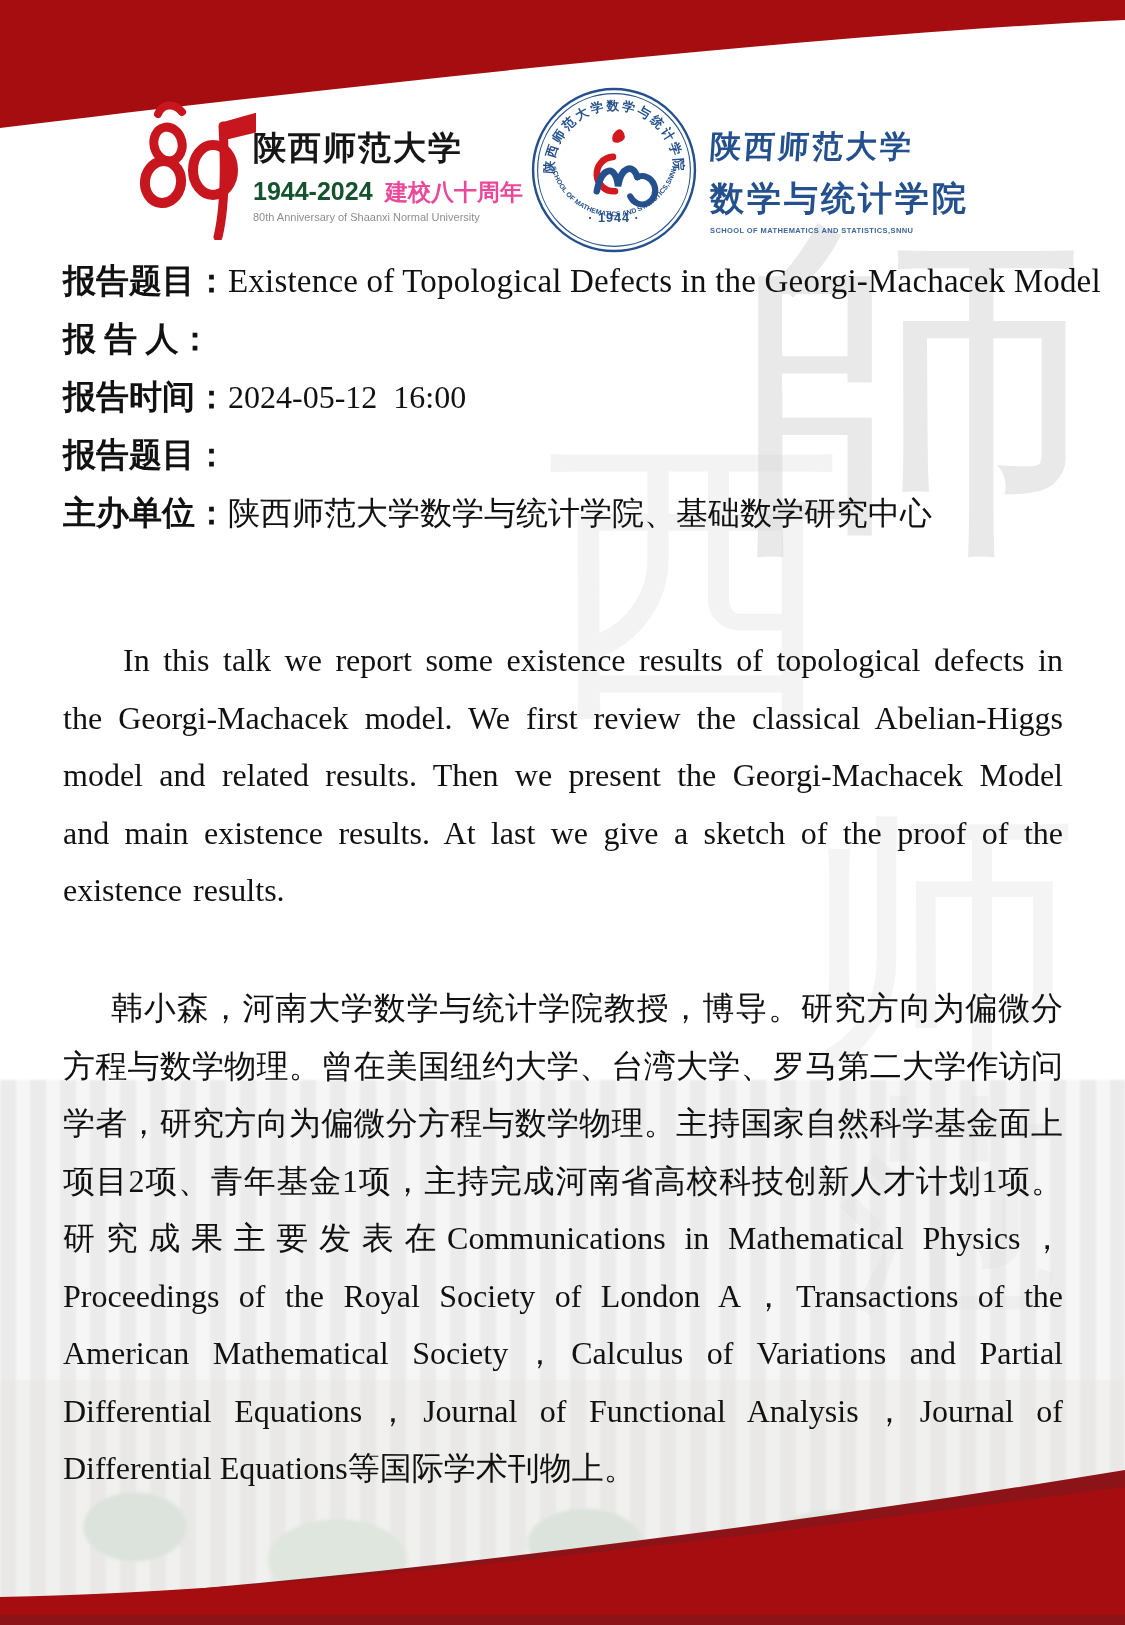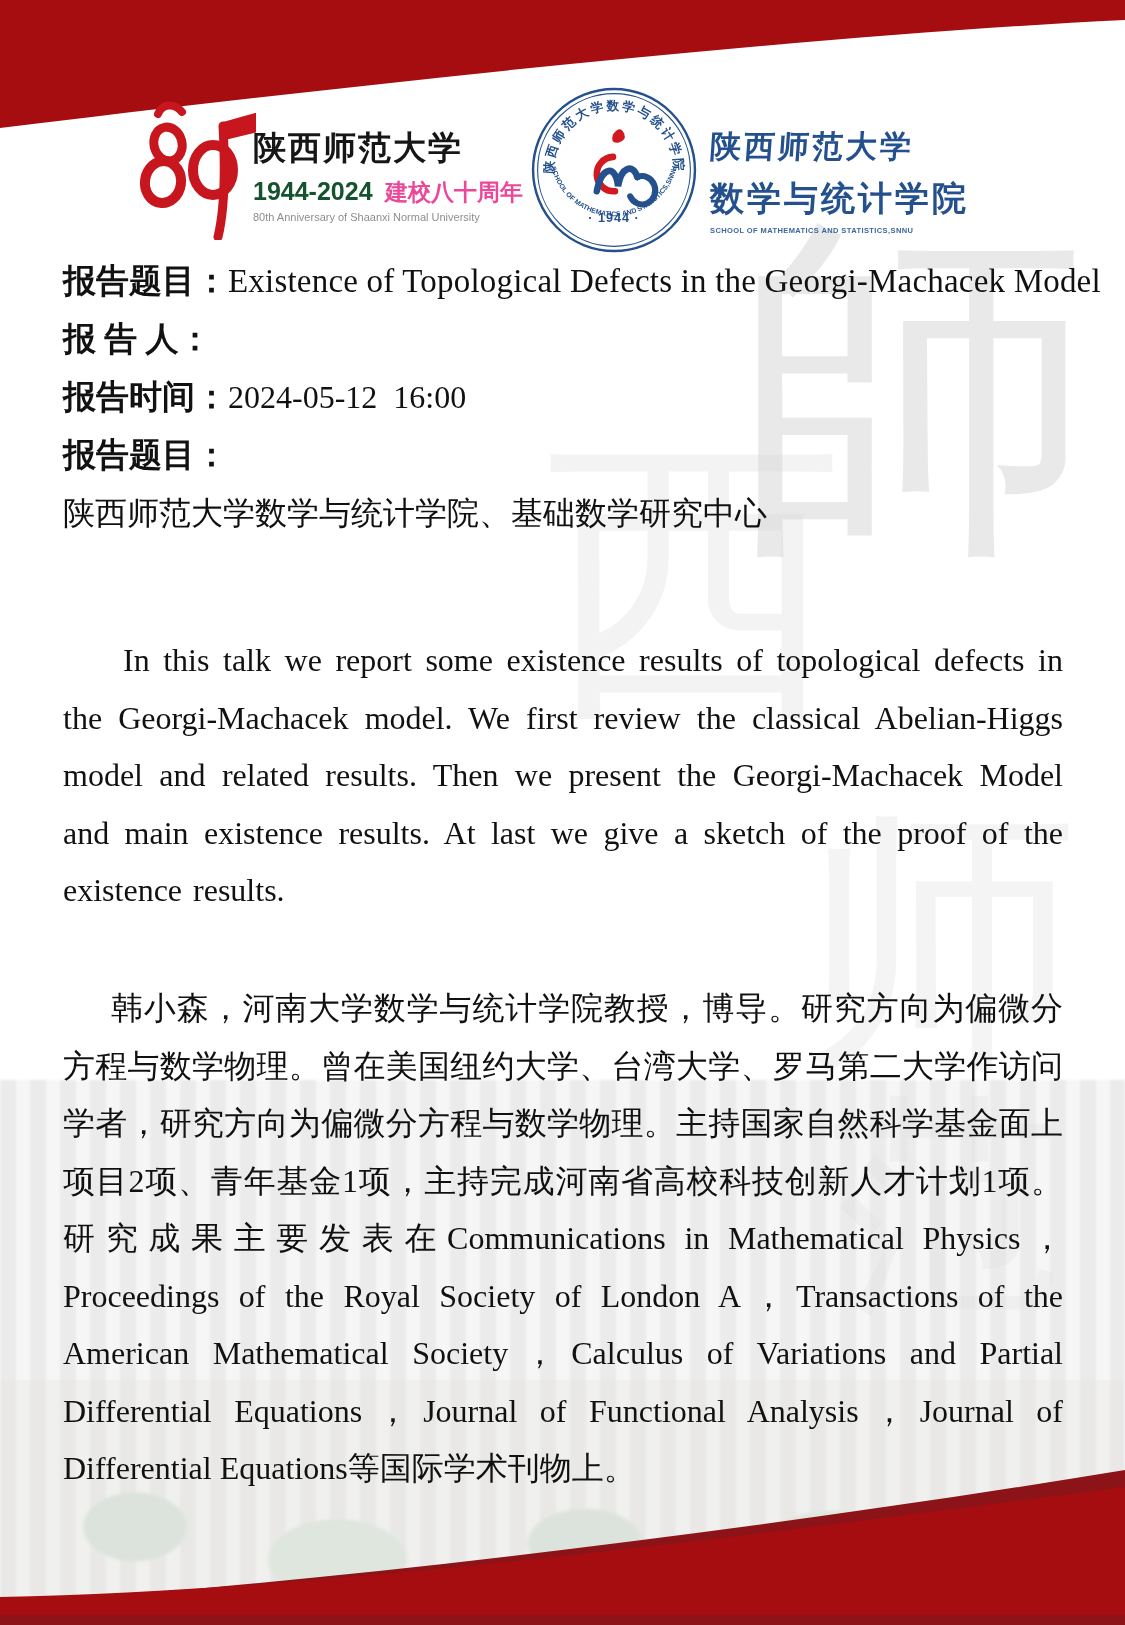--- a/index.html
+++ b/index.html
@@ -136,20 +136,21 @@
       <span class="info-label">报 告 人：</span>
     </div>
     <div class="info-row">
       <span class="info-label">报告时间：</span>
       <span class="info-value">2024-05-12  16:00</span>
     </div>
     <div class="info-row">
       <span class="info-label">报告题目：</span>
     </div>
     <div class="info-row">
+      <span class="info-label">主办单位：</span>
       <span class="info-value">陕西师范大学数学与统计学院、基础数学研究中心</span>
     </div>
   </div>
 
   <p class="para" id="abstract-para">In this talk we report some existence results of topological defects in the Georgi-Machacek model. We first review the classical Abelian-Higgs model and related results. Then we present the Georgi-Machacek Model and main existence results. At last we give a sketch of the proof of the existence results.</p>
 
   <p class="para" id="bio-para">韩小森，河南大学数学与统计学院教授，博导。研究方向为偏微分方程与数学物理。曾在美国纽约大学、台湾大学、罗马第二大学作访问学者，研究方向为偏微分方程与数学物理。主持国家自然科学基金面上项目2项、青年基金1项，主持完成河南省高校科技创新人才计划1项。研究成果主要发表在Communications in Mathematical Physics，Proceedings of the Royal Society of London A，Transactions of the American Mathematical Society，Calculus of Variations and Partial Differential Equations，Journal of Functional Analysis，Journal of Differential Equations等国际学术刊物上。</p>
 
 </div>
 

